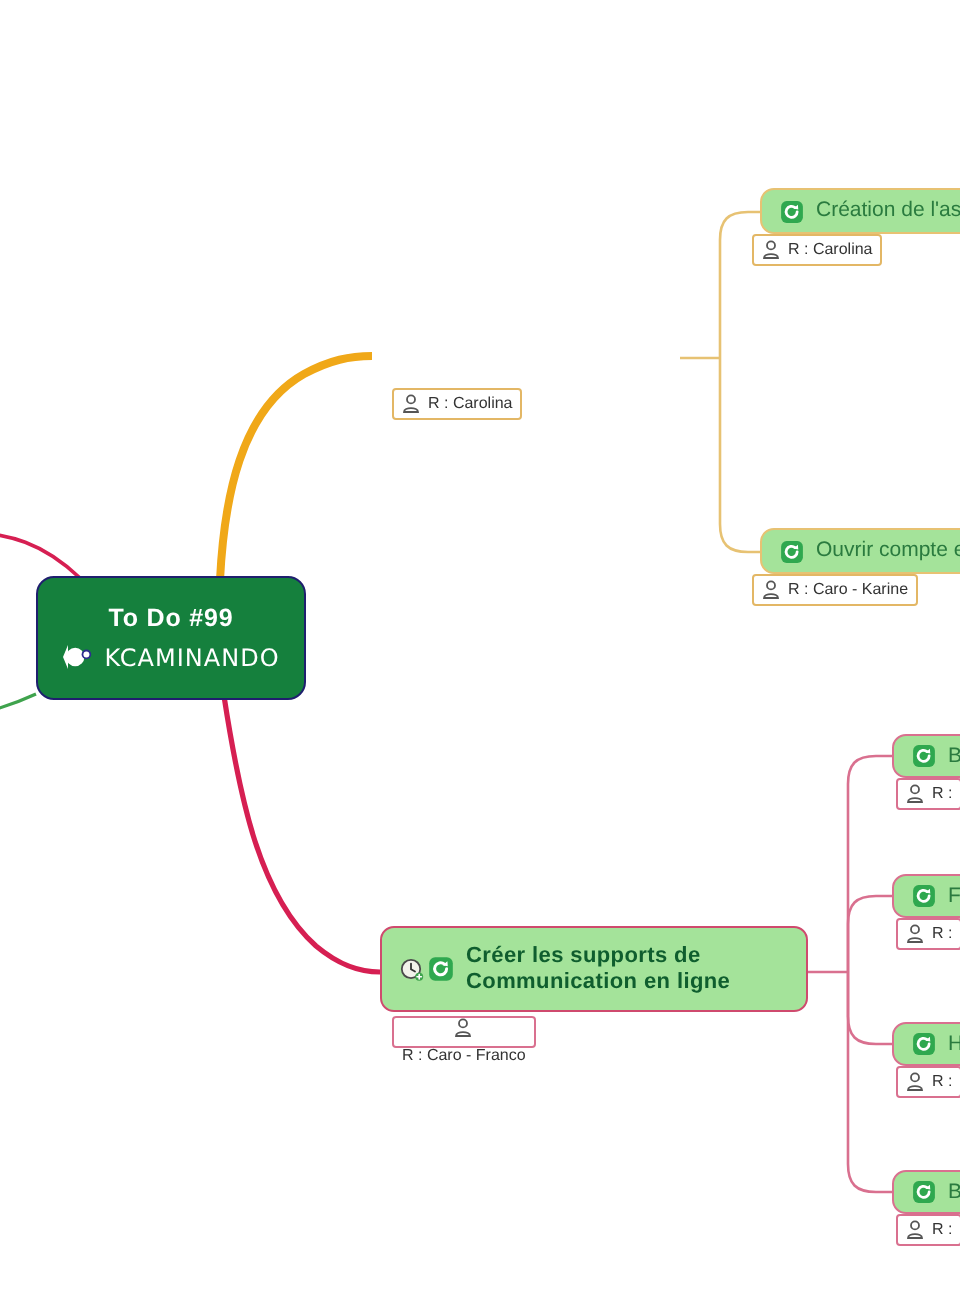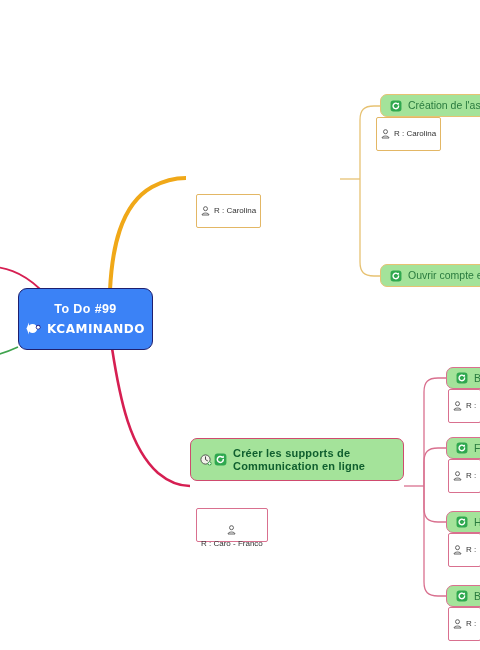--- a/index.html
+++ b/index.html
@@ -25,21 +25,21 @@
     pointer-events: none;
   }
 
   
   .root-node {
     position: absolute;
     left: 18px;
     top: 288px;
     width: 135px;
     height: 62px;
-    background: #3b82f6;
+    background: #15803d;
     border: 1px solid #1f1f6e;
     border-radius: 9px;
     box-sizing: border-box;
     display: flex;
     flex-direction: column;
     align-items: center;
     justify-content: center;
     z-index: 6;
   }
   .root-title {
@@ -51,21 +51,21 @@
     margin-bottom: 5px;
   }
   .root-logo-row {
     display: flex;
     align-items: center;
     gap: 4px;
   }
   .root-logo-text {
     color: #ffffff;
     font-size: 12px;
-    font-weight: bold;
+    font-weight: normal;
     letter-spacing: 0.5px;
     font-family: "DejaVu Sans", sans-serif;
   }
 
   
   .node {
     position: absolute;
     box-sizing: border-box;
     background: #a4e39a;
     border-radius: 7px;
@@ -112,21 +112,21 @@
   
   .tag {
     position: absolute;
     box-sizing: border-box;
     background: #ffffff;
     border: 1px solid #e3b765;
     border-radius: 2px;
     height: 16px;
     display: flex;
     align-items: center;
-    padding: 16px 4px;
+    padding: 0 4px;
     gap: 4px;
     z-index: 7;
   }
   .tag.pink { border-color: #d9708f; }
   .tag-text {
     color: #333333;
     font-size: 8px;
     line-height: 10px;
     white-space: nowrap;
     font-family: "Liberation Sans", sans-serif;
@@ -213,22 +213,31 @@
       <span>
         <svg class="icon-svg" width="12" height="12" viewBox="0 0 13 13" xmlns="http://www.w3.org/2000/svg">
           <rect x="0.6" y="0.6" width="11.8" height="11.8" rx="3" fill="#2fa84f"></rect>
           <path d="M9.3 6.4 a3 3 0 1 1 -1.1 -2.3" fill="none" stroke="#ffffff" stroke-width="1.5" stroke-linecap="round"></path>
           <path d="M9.7 2.6 L9.9 5.1 L7.3 4.6 Z" fill="#ffffff"></path>
         </svg>
       </span>
     </span>
     <span class="node-label">Ouvrir compte en</span>
   </div>
-
-  <div class="node main branch-pink" style="left:190px; top:438px; width:214px; height:43px;">
+  <div class="tag" style="left:376px; top:287px;">
+    <span>
+      <svg class="icon-svg" width="9" height="10" viewBox="0 0 9 10" xmlns="http://www.w3.org/2000/svg">
+        <circle cx="4.5" cy="2.7" r="2" fill="none" stroke="#555555" stroke-width="0.9"></circle>
+        <path d="M1 9 C1 6.4, 8 6.4, 8 9 Z" fill="none" stroke="#555555" stroke-width="0.9"></path>
+      </svg>
+    </span>
+    <span class="tag-text">R : Caro - Karine</span>
+  </div>
+
+  <div class="node main branch-pink" style="left:190px; top:463px; width:214px; height:43px;">
     <span class="node-icons">
       <span>
         <svg class="icon-svg" width="12" height="12" viewBox="0 0 12 12" xmlns="http://www.w3.org/2000/svg">
           <circle cx="5.5" cy="5.5" r="4.6" fill="#f2f2ea" stroke="#4a4a4a" stroke-width="0.9"></circle>
           <path d="M5.5 2.8 L5.5 5.6 L7.5 6.8" fill="none" stroke="#333333" stroke-width="0.9" stroke-linecap="round"></path>
           <circle cx="9.6" cy="9.4" r="2" fill="#3fa34d"></circle>
           <path d="M9.6 8.3 L9.6 10.5 M8.5 9.4 L10.7 9.4" stroke="#ffffff" stroke-width="0.8" stroke-linecap="round"></path>
         </svg>
       </span>
       <span>

